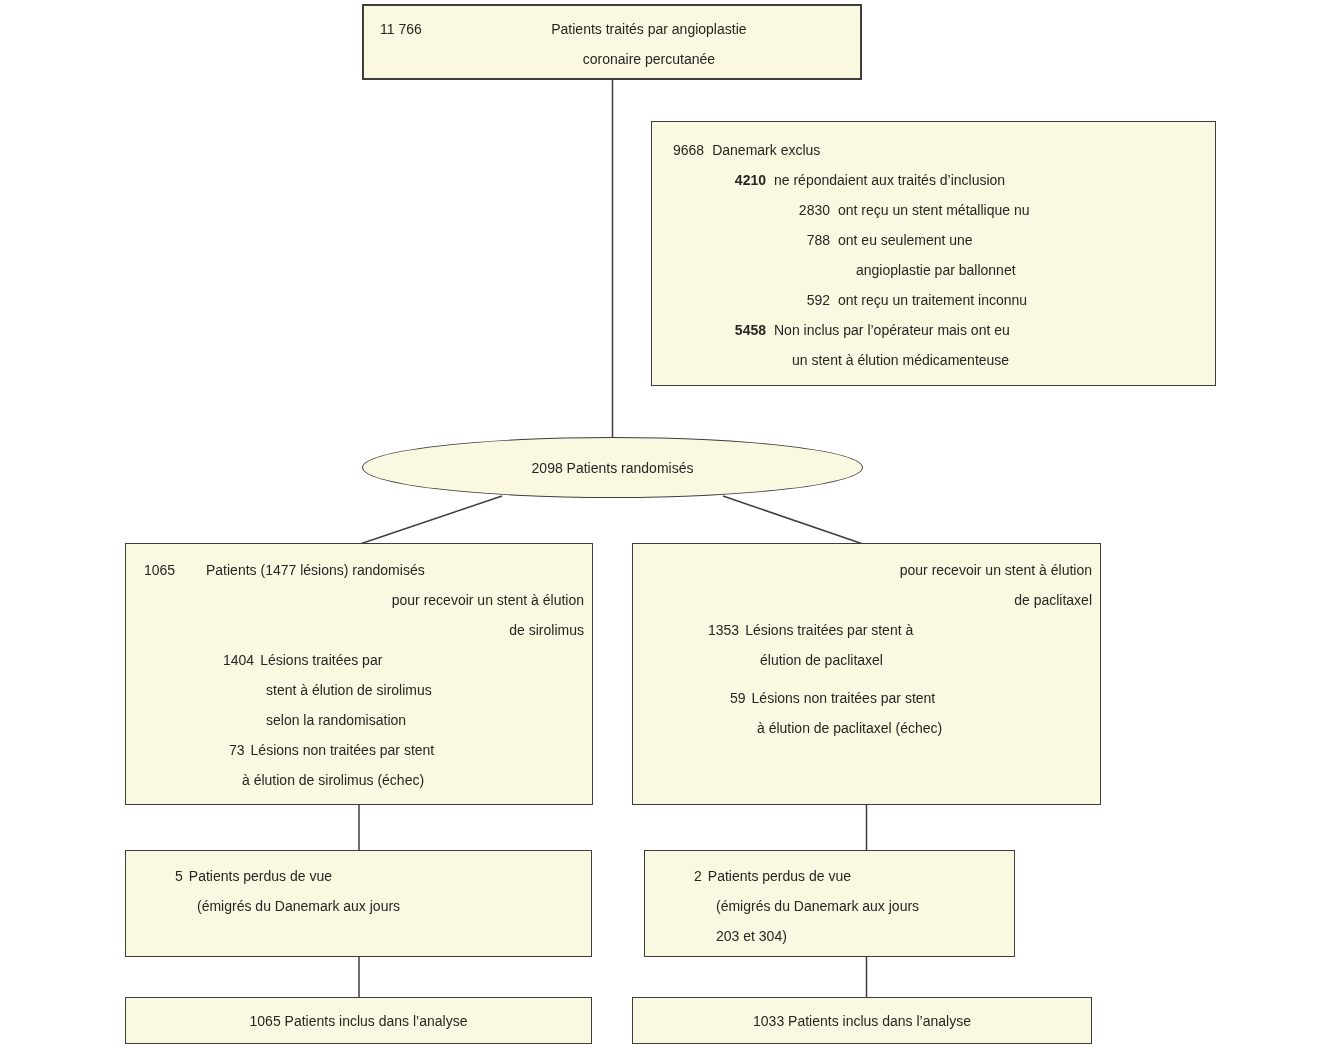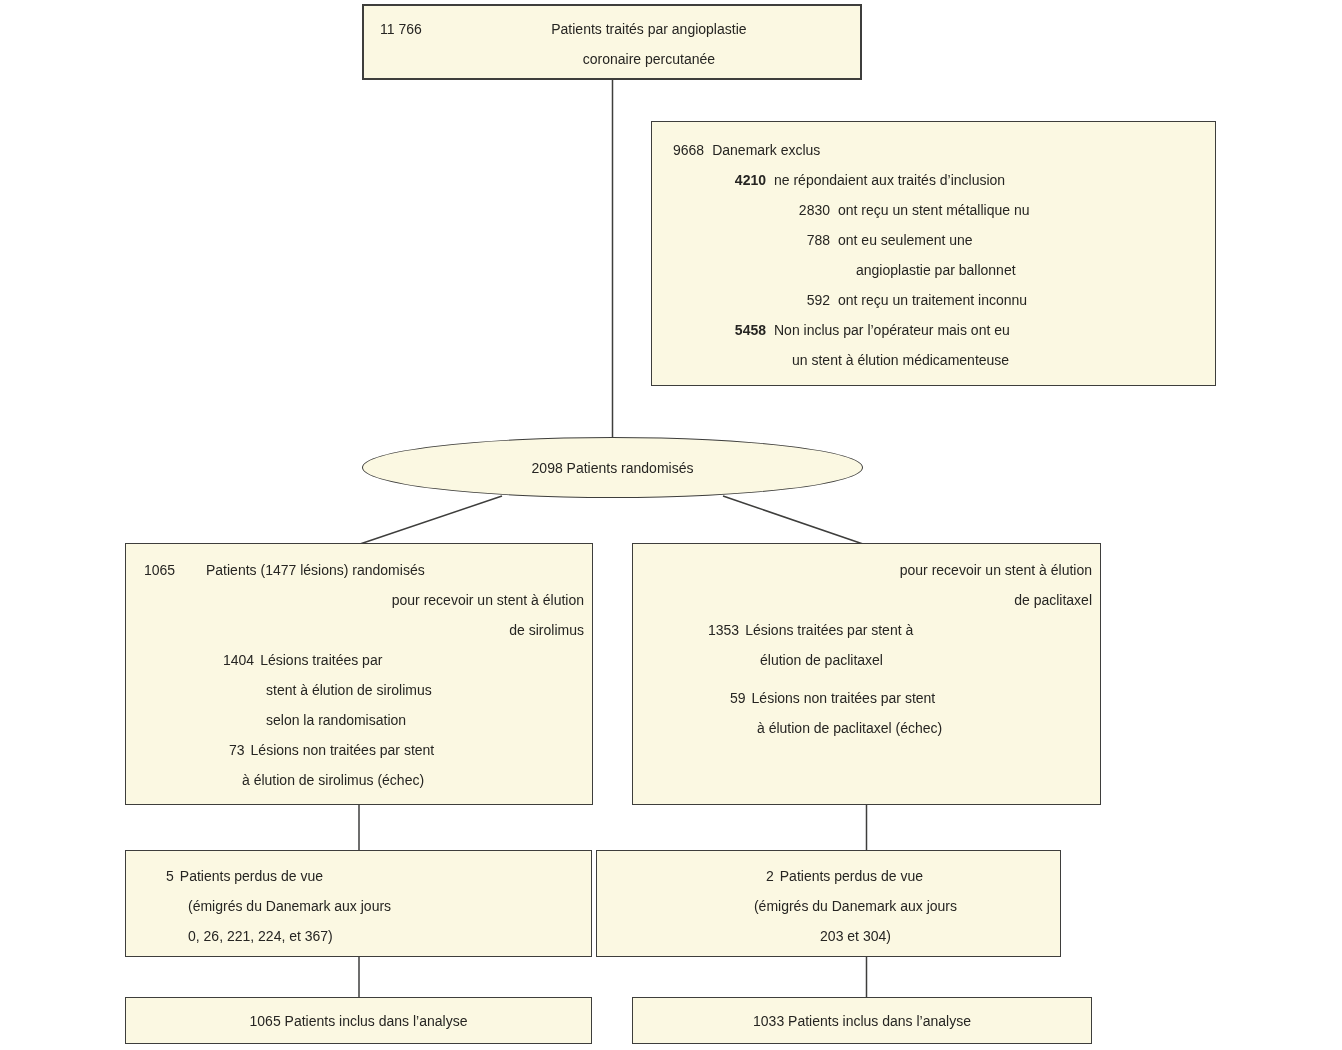--- a/index.html
+++ b/index.html
@@ -48,23 +48,23 @@
   .branch .item2 .num,.branch .item3 .num{margin-right:6px;}
   .sir .item2{margin-left:79px;}
   .sir .item2 .cont{margin-left:43px;}
   .sir .item3{margin-left:85px;}
   .sir .item3 .cont{margin-left:13px;}
   .pac .item2{margin-left:57px;}
   .pac .item2 .cont{margin-left:52px;}
   .pac .item3{margin-left:79px;margin-top:8px;}
   .pac .item3 .cont{margin-left:27px;}
   
-  .loss{top:850px;height:107px;padding:10px 8px 0 3px;}
+  .loss{top:850px;height:107px;padding:10px 8px 0 12px;}
   .loss.sir-loss{left:125px;width:467px;}
-  .loss.pac-loss{left:596px;width:465px;text-align:center;}
+  .loss.pac-loss{left:644px;width:371px;}
   .loss .first{margin-left:37px;}
   .loss .num{margin-right:6px;}
   .loss .cont{margin-left:59px;}
   
   .final{top:997px;height:47px;display:flex;align-items:center;justify-content:center;}
   .final.sir-final{left:125px;width:467px;}
   .final.pac-final{left:632px;width:460px;}
 </style>
 </head>
 <body>
@@ -144,21 +144,20 @@
     </div>
     <div class="item item3">
       <div><span class="num">59</span><span>Lésions non traitées par stent</span></div>
       <div class="cont">à élution de paclitaxel (échec)</div>
     </div>
   </div>
 
   <div class="box loss sir-loss">
     <div class="first"><span class="num">5</span><span>Patients perdus de vue</span></div>
     <div class="cont">(émigrés du Danemark aux jours</div>
-    <div class="cont">0, 26, 221, 224, et 367)</div>
   </div>
 
   <div class="box loss pac-loss">
     <div class="first"><span class="num">2</span><span>Patients perdus de vue</span></div>
     <div class="cont">(émigrés du Danemark aux jours</div>
     <div class="cont">203 et 304)</div>
   </div>
 
   <div class="box final sir-final">
     <span>1065 Patients inclus dans l’analyse</span>

